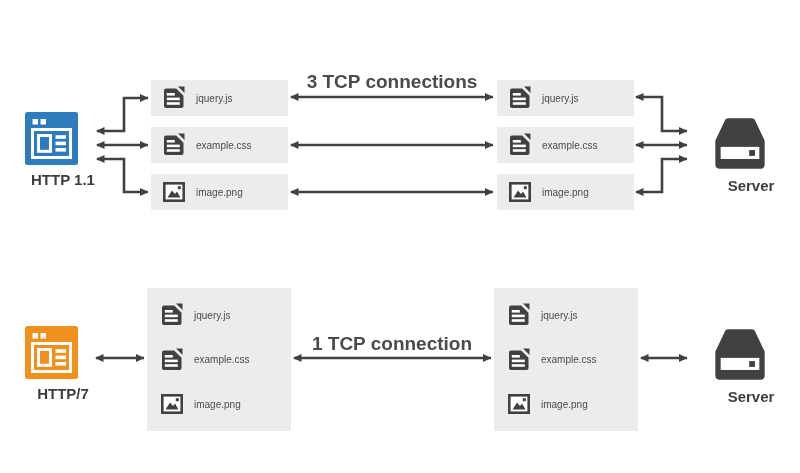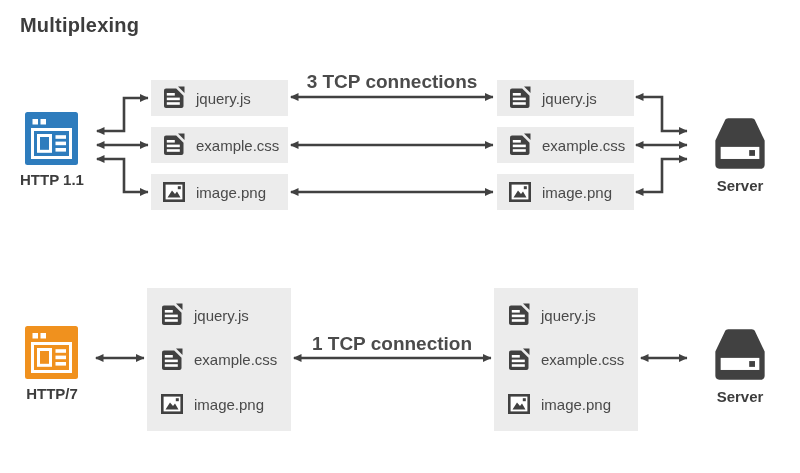--- a/index.html
+++ b/index.html
@@ -6,27 +6,27 @@
     --http11:#2e7cbd; --http2:#f0911e; --dark:#414141;
     --box-bg:#ececec; --label-text:#3d3d3d; --file-text:#4a4a4a; --conn-text:#4b4b4b;
   }
   html,body{margin:0;padding:0;background:#fff;}
   .canvas{position:relative;width:800px;height:473px;background:#fff;overflow:hidden;
           font-family:"Liberation Sans",sans-serif;}
   .page-title{position:absolute;left:20px;top:14px;font-size:20px;font-weight:700;
               color:var(--label-text);letter-spacing:.2px;}
   .file-box{position:absolute;width:137px;height:36px;background:var(--box-bg);
             display:flex;align-items:center;gap:9px;padding-left:10px;box-sizing:border-box;}
-  .file-name{font-size:15px;color:var(--file-text);white-space:nowrap;}
+  .file-name{font-size:10px;color:var(--file-text);white-space:nowrap;}
   .group-box{position:absolute;width:144px;height:143px;background:var(--box-bg);
              display:flex;flex-direction:column;justify-content:space-between;
              padding:9px 0 9px 12px;box-sizing:border-box;}
   .group-row{display:flex;align-items:center;gap:9px;height:36px;}
   .node-label{position:absolute;font-size:15px;font-weight:700;color:var(--label-text);
-              text-align:center;white-space:nowrap;}
+              text-align:center;white-space:nowrap;margin-left:11px;}
   .conn-label{position:absolute;font-size:19px;font-weight:700;color:var(--conn-text);
               text-align:center;width:204px;}
   .icon-26{width:26px;height:26px;display:block;color:var(--dark);}
   .icon-browser{position:absolute;width:53px;height:53px;display:block;}
   .icon-server{position:absolute;width:58px;height:55px;display:block;color:var(--dark);}
   svg.overlay{position:absolute;left:0;top:0;width:800px;height:473px;pointer-events:none;}
   .conn{fill:none;stroke:var(--dark);stroke-width:2.6;}
   marker path{fill:var(--dark);}
   .defs-hidden{position:absolute;width:0;height:0;overflow:hidden;}
 </style>
@@ -60,21 +60,20 @@
     <symbol id="sym-server" viewBox="0 0 60 56">
       <path fill="currentColor" d="M18,2 H42 C44,2 45.5,3 46,5 L55.5,25 V50 C55.5,52.5 54,54 51.5,54 H8.5 C6,54 4.5,52.5 4.5,50 V25 L14,5 C14.5,3 16,2 18,2 Z"></path>
       <rect x="10" y="31.5" width="40" height="12.5" fill="#fff"></rect>
       <rect x="39.5" y="34.8" width="6" height="6" fill="currentColor"></rect>
     </symbol>
   </defs>
 </svg>
 
 <div class="canvas">
 
-  <div class="page-title">Multiplexing</div>
 
   <svg class="icon-browser" style="left:25px;top:112px;color:var(--http11);">
       <use href="#sym-browser"></use>
     </svg>
   <div class="node-label" style="left:12px;top:171px;width:80px;">HTTP 1.1</div>
 
   <div class="file-box" style="left:151px;top:80px;">
     <svg class="icon-26">
         <use href="#sym-doc"></use>
       </svg>

